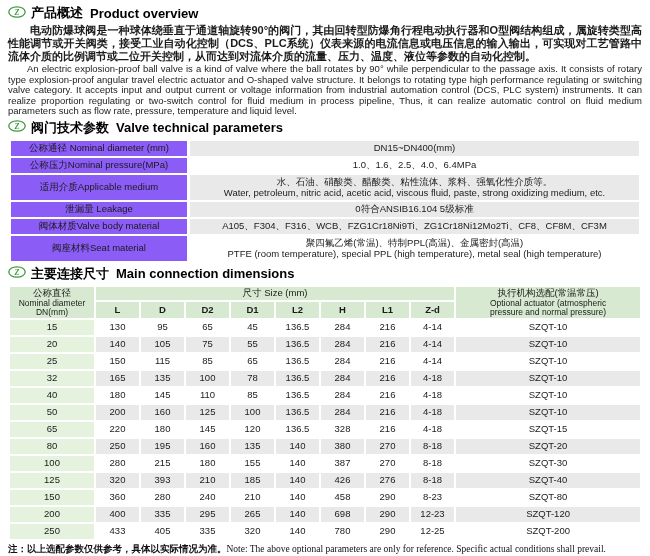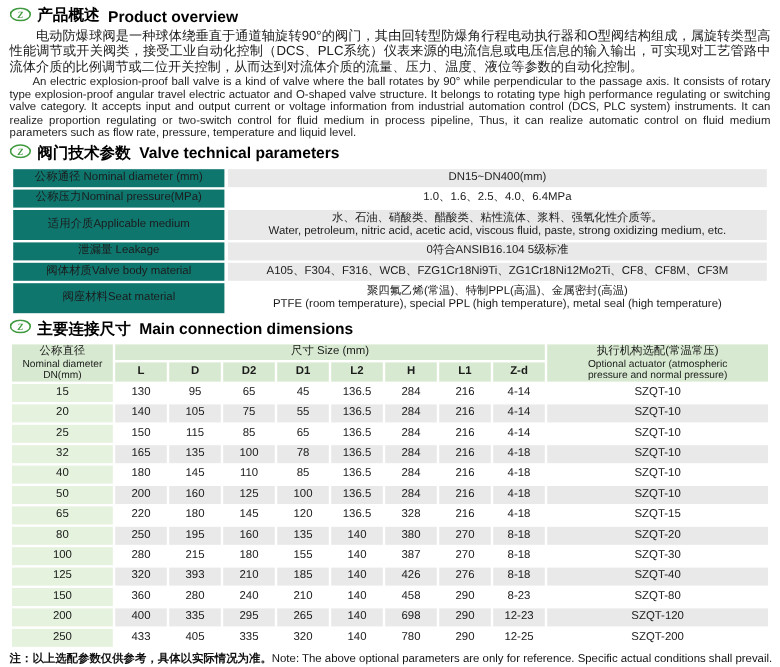--- a/index.html
+++ b/index.html
@@ -4,49 +4,49 @@
 <style>
   html,body{margin:0;padding:0;background:#ffffff;}
   body{
     width:650px;height:556px;overflow:hidden;
     font-family:"Liberation Sans","DejaVu Sans",sans-serif;
     color:#1b1b1b;box-sizing:border-box;padding:2px 8px 0 8px;
   }
   .section-heading{display:flex;align-items:center;gap:5px;font-weight:bold;font-size:13px;margin:2px 0 2px 0;color:#000;}
   .section-heading .en{margin-left:2px;}
   .logo{flex:0 0 auto;display:inline-block;}
-  .para-zh{font-weight:normal;font-size:11px;line-height:13px;text-indent:2em;text-align:justify;margin:1px 0 1px 0;}
+  .para-zh{font-weight:bold;font-size:11px;line-height:13px;text-indent:2em;text-align:justify;margin:1px 0 1px 0;}
   .para-en{font-size:9.5px;line-height:10.5px;text-indent:2em;text-align:justify;margin:0 0 2px 0;color:#222;}
 
   table{width:100%;border-collapse:separate;table-layout:fixed;}
   td{vertical-align:middle;text-align:center;overflow:hidden;}
 
   
   .tech-table{border-spacing:3px 2px;margin-top:1px;}
   .tech-table td{font-size:9.5px;line-height:11.5px;padding:1px 3px;height:13px;}
-  .tech-table .label-cell{background:#0f766e;}
+  .tech-table .label-cell{background:#8b5cf6;}
   .tech-table col.c-label{width:176px;}
   .stripe{background:#e9e9e9;}
   .plain{background:#ffffff;}
 
   
   .dims-table{border-spacing:2px 2px;margin-top:1px;}
   .dims-table td{font-size:9.5px;line-height:12px;padding:0 1px;}
   .dims-table .hdr{background:#d7e9d0;}
   .dims-table .hdr-zh{font-size:9.5px;}
   .dims-table .hdr-en{font-size:8.5px;line-height:9.5px;}
   .dims-table .size-letter{font-weight:bold;height:15px;}
   .dims-table .size-group{height:13px;}
   .dims-table .dn-cell{background:#e4f2de;height:15px;}
   .dims-table td.num-cell,.dims-table td.actuator-cell{height:12px;}
   .dims-table col.c-dn{width:84px;}
   .dims-table col.c-num{width:43px;}
   .dims-table col.c-act{width:184px;}
 
-  .note-line{font-size:9.5px;margin:2px 4px 0 0;color:#111;white-space:nowrap;}
+  .note-line{font-size:9.5px;margin:2px 4px 0 0;color:#111;white-space:nowrap;font-family:Liberation Serif, serif;}
   .note-line .zh{font-weight:bold;}
 </style>
 </head>
 <body>
 
 <div class="section-heading">
   <span class="logo">
     <svg width="18" height="12" viewBox="0 0 18 12">
         <ellipse cx="9" cy="6" rx="8.2" ry="5.2" fill="none" stroke="#3f9a3f" stroke-width="1.3"></ellipse>
         <text x="9" y="8.8" font-size="8" font-style="italic" font-weight="bold" fill="#3f9a3f" text-anchor="middle" font-family="Liberation Serif, serif">Z</text>

